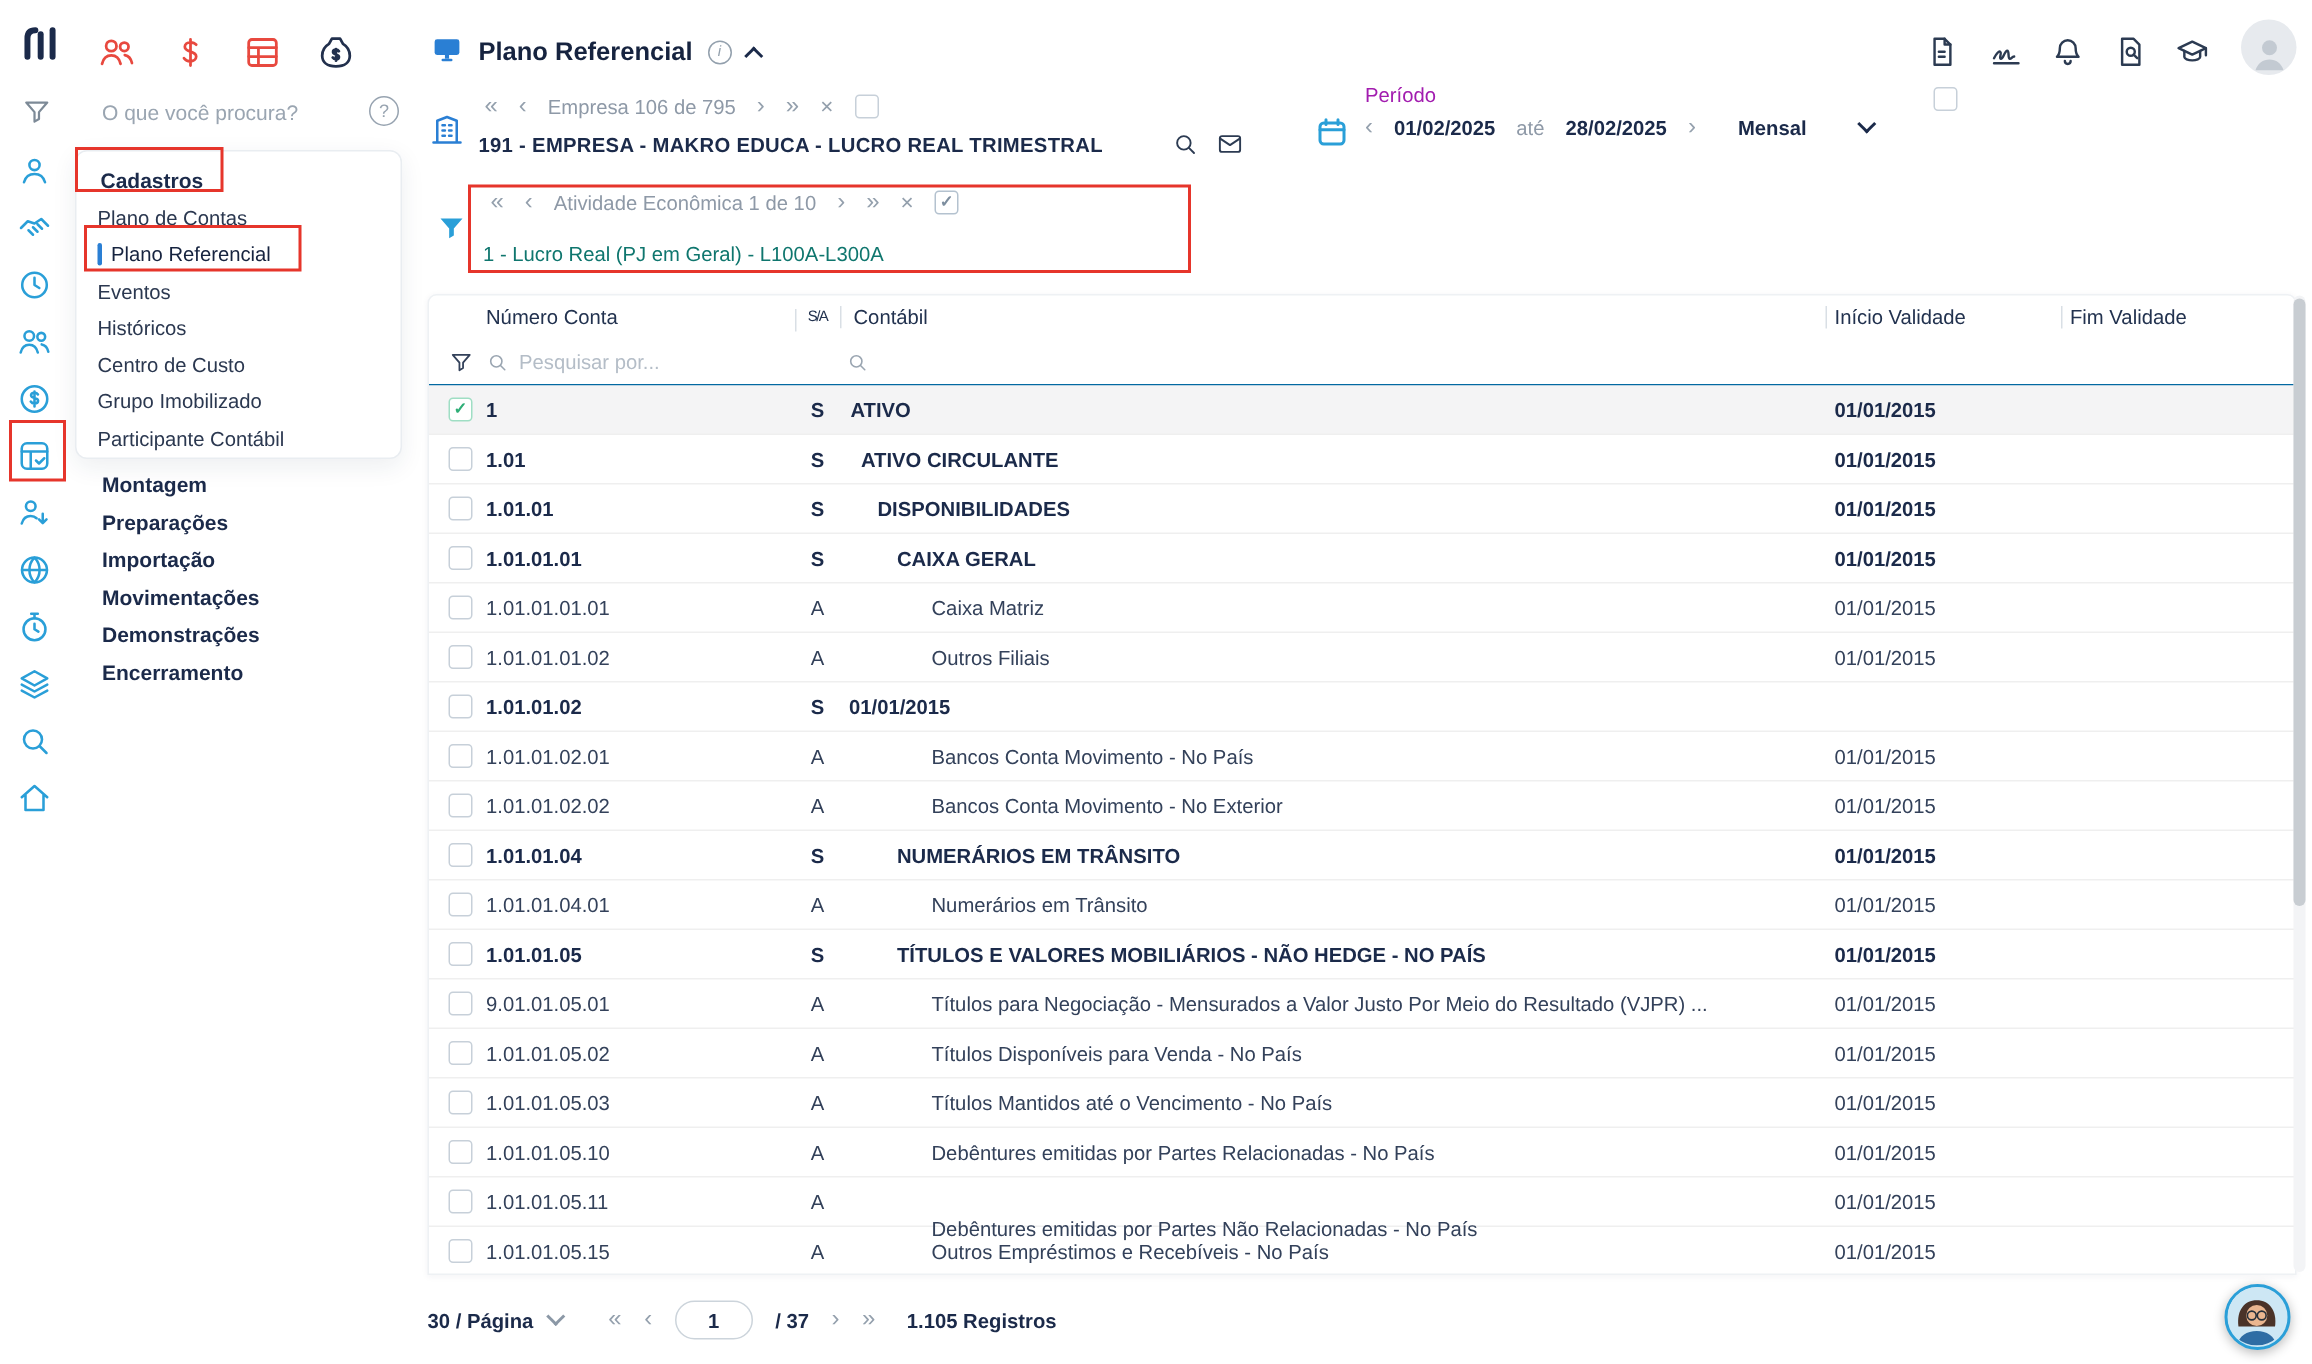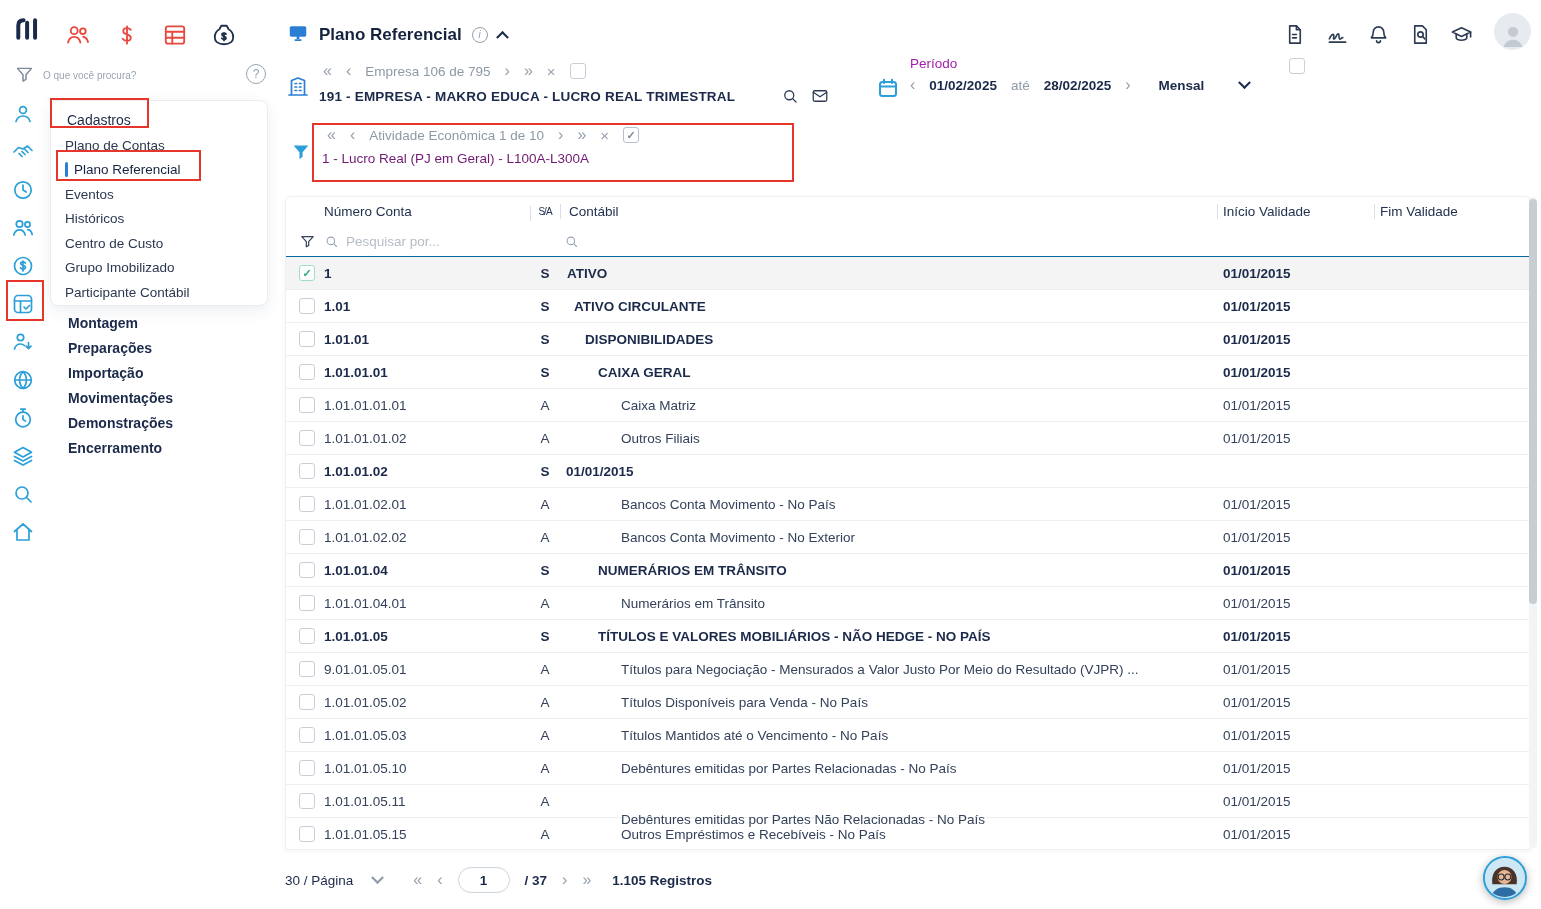--- a/index.html
+++ b/index.html
@@ -19,27 +19,27 @@
   .tb-icon{position:absolute;top:22px;width:26px;height:26px;color:#e8493f;cursor:pointer}
   .tb-icon.dark{color:#22304d}
   .title-group{position:absolute;left:287px;top:22px;display:flex;align-items:center;gap:10px}
   .page-title{font-size:17px;font-weight:bold;color:#16233f}
   .info-circle{width:16px;height:16px;border:1.5px solid #93a0ad;border-radius:50%;color:#93a0ad;font-size:10px;font-style:italic;display:flex;align-items:center;justify-content:center}
   .tr-icon{position:absolute;top:23px;width:23px;height:23px;color:#2c3b52;cursor:pointer}
   .top-avatar{position:absolute;left:1494px;top:13px;width:37px;height:37px;border-radius:50%;background:#e7eaee;overflow:hidden;display:flex;align-items:flex-end;justify-content:center}
 
   
   .funnel-gray{position:absolute;left:14px;top:64px;width:21px;height:21px;color:#7d8a97}
-  .side-search-input{position:absolute;left:43px;top:63px;width:186px;height:24px;border:none;outline:none;font-size:10px;font-family:inherit;color:#33415a;background:transparent}
+  .side-search-input{position:absolute;left:68px;top:63px;width:186px;height:24px;border:none;outline:none;font-size:14px;font-family:inherit;color:#33415a;background:transparent}
   .side-search-input::placeholder{color:#9aa5b1}
   .help-circle{position:absolute;left:246px;top:64px;width:20px;height:20px;border:1.5px solid #97a3b0;border-radius:50%;color:#97a3b0;font-size:12px;display:flex;align-items:center;justify-content:center;cursor:pointer}
   .rail{position:absolute;left:11px;top:102px;display:flex;flex-direction:column;gap:14px}
   .rail-icon{width:24px;height:24px;color:#2a9fd8;cursor:pointer}
   .menu-panel{position:absolute;left:50px;top:100px;width:218px;height:206px;background:#fff;border:1px solid #e9edf1;border-radius:8px;box-shadow:0 5px 16px rgba(30,45,80,.08);padding-top:6px}
-  .menu-title{height:26px;display:flex;align-items:center;padding-left:16px;font-size:14px;font-weight:normal;color:#1b2a4a;cursor:pointer}
+  .menu-title{height:26px;display:flex;align-items:center;padding-left:16px;font-size:14px;font-weight:bold;color:#1b2a4a;cursor:pointer}
   .menu-item{height:24.5px;display:flex;align-items:center;padding-left:14px;font-size:13.5px;color:#2b3850;cursor:pointer;position:relative}
   .menu-item .active-bar{display:none;width:3px;height:15px;background:#2a7fd4;border-radius:2px;margin-right:6px}
   .menu-item.active .active-bar{display:block}
   .menu-item.active .mi-label{color:#16233f}
   .menu-sections{position:absolute;left:68px;top:310px}
   .menu-section{height:25px;display:flex;align-items:center;font-size:14px;font-weight:bold;color:#1b2a4a;cursor:pointer}
 
   
   .navg{color:#94a0ad;font-size:16px;line-height:1;cursor:pointer;user-select:none}
   .navg.close{font-size:15px}
@@ -63,21 +63,21 @@
   .period-line{margin-left:42px;margin-top:6px;display:flex;align-items:center;gap:14px}
   .pdate{font-weight:bold;color:#1b2a4a}
   .pun{color:#8e99a7}
   .pmode{font-weight:bold;color:#1b2a4a;margin-left:14px}
   .period-chev{margin-left:22px}
   .period-cbx{position:absolute;left:421px;top:2px}
 
   .activity{position:absolute;left:285px;top:124px;width:525px;height:58px}
   .activity .blue-icon{position:absolute;left:5px;top:17px;width:22px;height:22px;color:#2a9fd8}
   .activity .nav-line{margin-left:42px;height:22px;display:flex;align-items:center;gap:14px}
-  .act-value{margin-left:37px;margin-top:5px;color:#701a75}
+  .act-value{margin-left:37px;margin-top:16px;color:#0f766e}
 
   
   .table-card{position:absolute;left:285px;top:196px;width:1246px;height:654px;background:#fff;border:1px solid #eef1f4;border-radius:6px 6px 0 0;overflow:hidden;box-shadow:0 1px 4px rgba(30,45,80,.05)}
   .t-head{height:29px;display:flex;align-items:center;color:#22324f}
   .t-head .th{cursor:pointer}
   .c-check{width:38px;padding-left:13px;display:flex;align-items:center;flex:none}
   .c-conta{width:206px;flex:none}
   .c-sa{width:30px;flex:none;display:flex;justify-content:center;position:relative}
   .c-hist{flex:1;position:relative;overflow:hidden;white-space:nowrap}
   .c-ini{width:157px;flex:none;position:relative;padding-left:6px}
@@ -95,21 +95,21 @@
   .t-row{height:33px;display:flex;align-items:center;border-bottom:1px solid #efefef;color:#33415a;cursor:pointer}
   .t-row.bold{font-weight:bold;color:#1b2a4a}
   .t-row.selected{background:#f4f4f5}
   .cell-hist{white-space:nowrap;overflow:hidden}
 
   .scrollbar{position:absolute;left:1529px;top:197px;width:8px;height:651px;background:#f3f4f6;border-radius:4px}
   .scrollbar .thumb{position:absolute;left:0;top:2px;width:8px;height:405px;background:#c8cdd2;border-radius:4px}
 
   
   .pagination{position:absolute;left:285px;top:864px;height:32px;display:flex;align-items:center;gap:15px;color:#1b2a4a}
-  .pp{display:flex;align-items:center;gap:20px;font-weight:normal;cursor:pointer}
+  .pp{display:flex;align-items:center;gap:10px;font-weight:bold;cursor:pointer}
   .pg-first{margin-left:16px}
   .page-input{width:52px;height:26px;border:1.5px solid #ccd4db;border-radius:14px;text-align:center;font-weight:bold;font-size:13.5px;color:#1b2a4a;font-family:inherit;outline:none}
   .pages-total{font-weight:bold}
   .records{font-weight:bold;margin-left:6px}
 
   .bottom-avatar{position:absolute;left:1483px;top:856px;width:44px;height:44px;border-radius:50%;border:2.5px solid #2a9fd8;box-shadow:0 2px 8px rgba(0,0,0,.28);overflow:hidden;cursor:pointer;background:#cde7f4}
   .red-box{position:absolute;border:2px solid #e6352b;pointer-events:none}
 </style>
 </head>
 <body>

